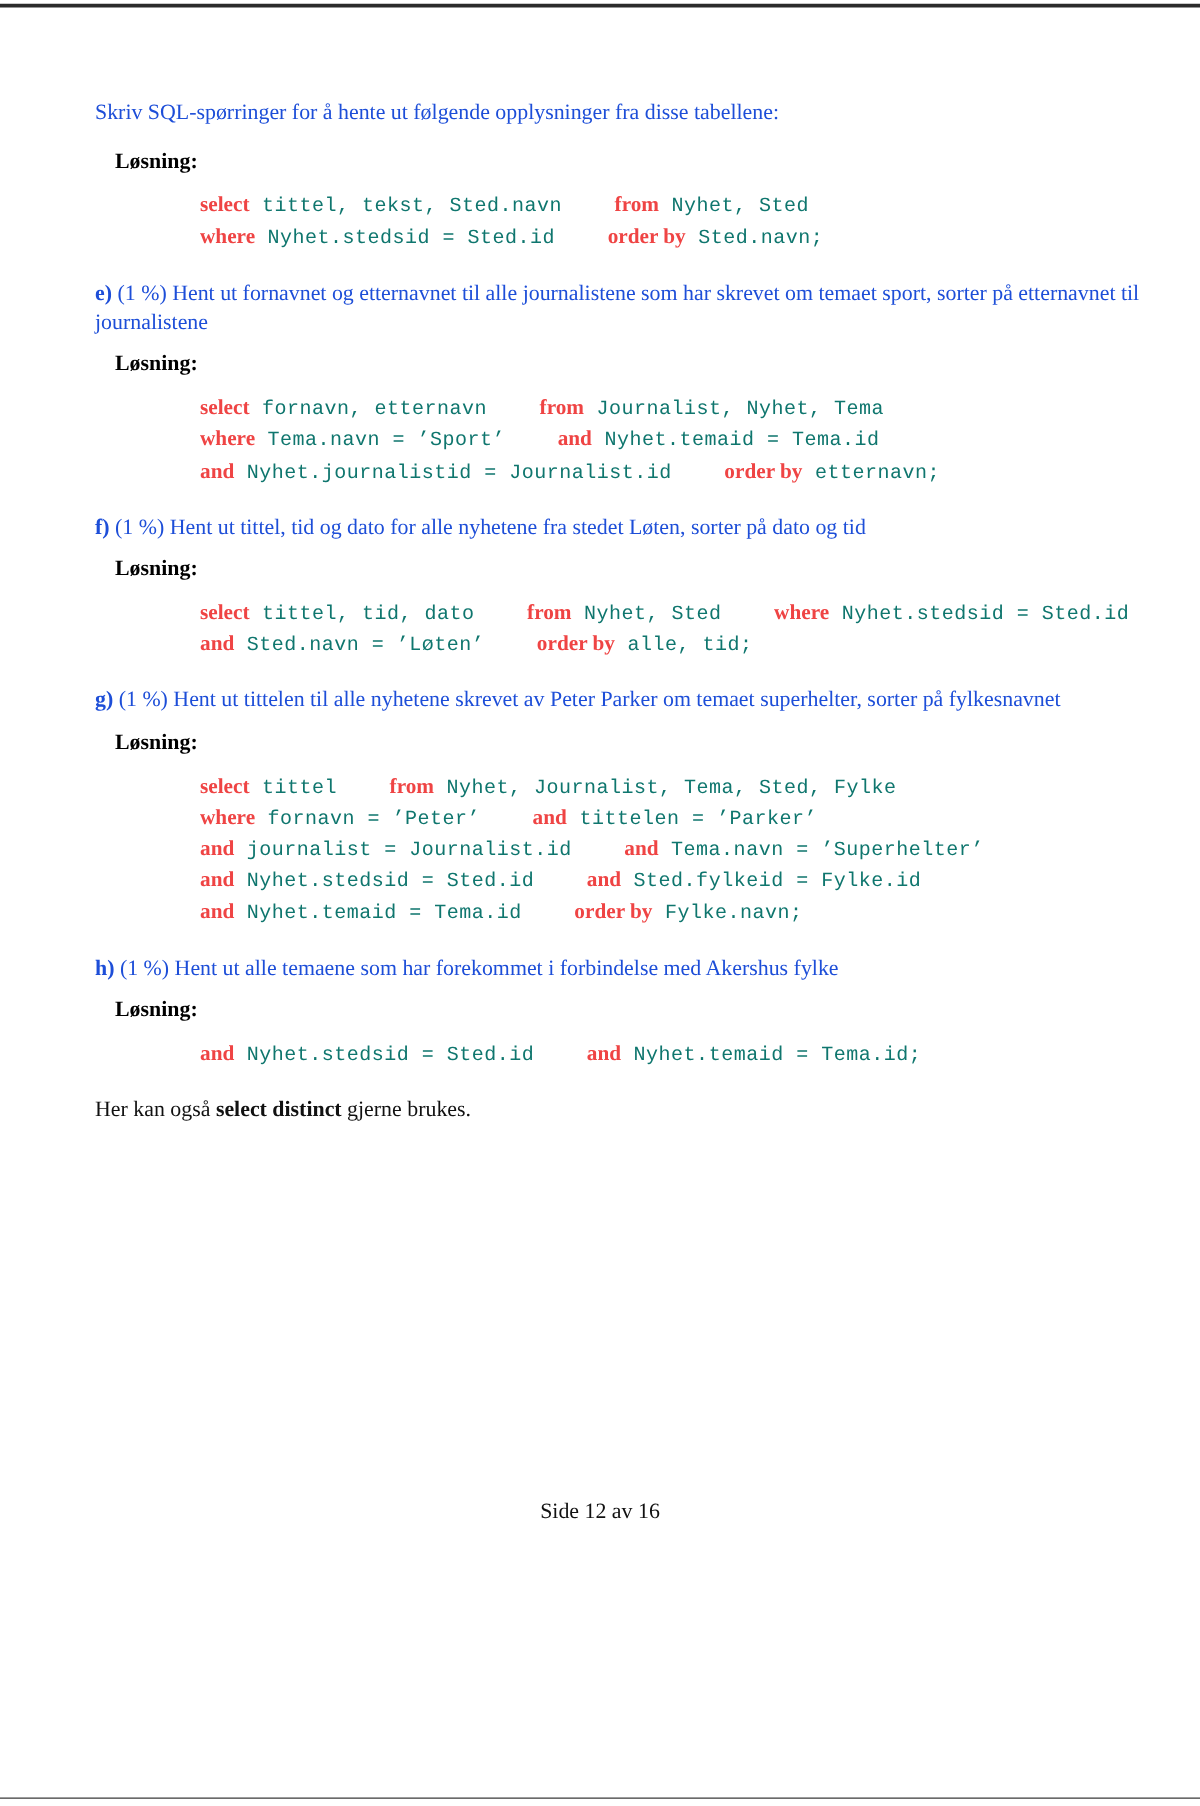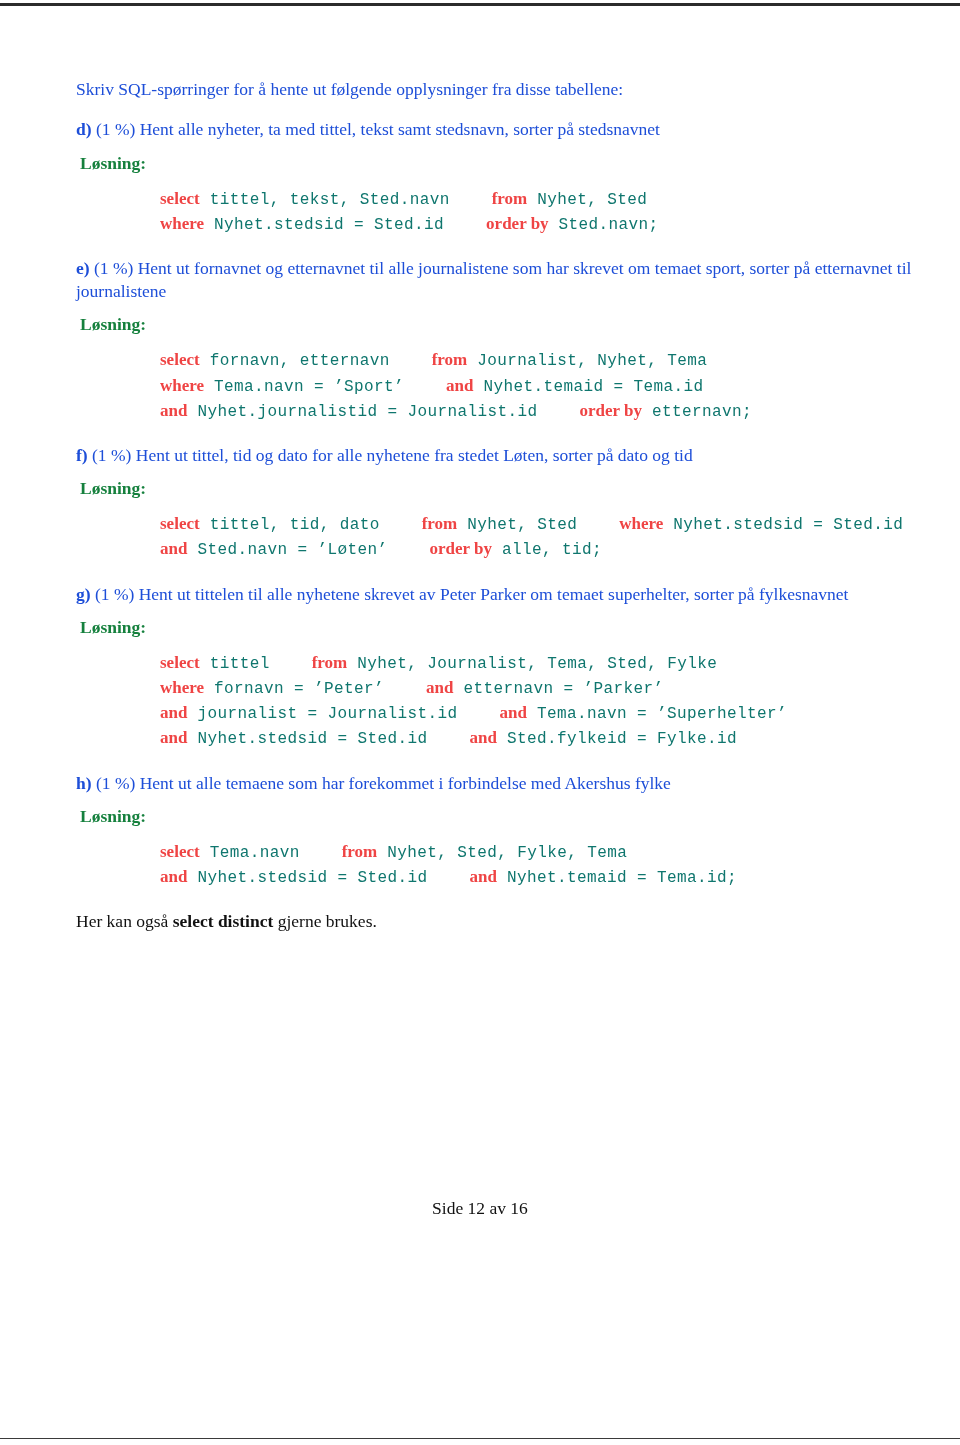--- a/index.html
+++ b/index.html
@@ -52,22 +52,22 @@
   .label-bold {
     font-weight: bold;
   }
   .q-letter {
     font-weight: bold;
   }
 
   .solution-label {
     font-size: 17.5px;
     font-weight: bold;
-    margin: 0 0 13px 4px;
-    color: #15803d;
+    margin: 0 0 13px 16px;
+    color: #000000;
   }
 
   .code-block {
     margin: 0 0 20px 0;
     padding-left: 52px;
     font-size: 16.5px;
     line-height: 1.45;
     white-space: normal;
   }
   .code-line {
@@ -106,21 +106,20 @@
 </head>
 <body>
 
 <div class="page-rule-top"></div>
 <div class="page-rule-bottom"></div>
 
 <div class="page-body">
   <p class="para">Skriv SQL-spørringer for å hente ut følgende opplysninger fra disse tabellene:</p>
   <div id="questions-container">
       <div>
-        <p class="para para-tight"><span class="q-letter">d)</span> <span>(1 %)</span> <span>Hent alle nyheter, ta med tittel, tekst samt stedsnavn, sorter på stedsnavnet</span></p>
         <div class="solution-label">Løsning:</div>
         <div class="code-block">
           <div class="code-line"><span class="kw">select</span><span class="mono"> tittel, tekst, Sted.navn </span><span class="kw">from</span><span class="mono"> Nyhet, Sted</span></div>
           <div class="code-line"><span class="kw">where</span><span class="mono"> Nyhet.stedsid = Sted.id </span><span class="kw">order by</span><span class="mono"> Sted.navn;</span></div>
         </div>
       </div>
       <div>
         <p class="para para-tight"><span class="q-letter">e)</span> <span>(1 %)</span> <span>Hent ut fornavnet og etternavnet til alle journalistene som har skrevet om temaet sport, sorter på etternavnet til journalistene</span></p>
         <div class="solution-label">Løsning:</div>
         <div class="code-block">
@@ -135,30 +134,30 @@
         <div class="code-block">
           <div class="code-line"><span class="kw">select</span><span class="mono"> tittel, tid, dato </span><span class="kw">from</span><span class="mono"> Nyhet, Sted </span><span class="kw">where</span><span class="mono"> Nyhet.stedsid = Sted.id</span></div>
           <div class="code-line"><span class="kw">and</span><span class="mono"> Sted.navn = ’Løten’ </span><span class="kw">order by</span><span class="mono"> alle, tid;</span></div>
         </div>
       </div>
       <div>
         <p class="para para-tight"><span class="q-letter">g)</span> <span>(1 %)</span> <span>Hent ut tittelen til alle nyhetene skrevet av Peter Parker om temaet superhelter, sorter på fylkesnavnet</span></p>
         <div class="solution-label">Løsning:</div>
         <div class="code-block">
           <div class="code-line"><span class="kw">select</span><span class="mono"> tittel </span><span class="kw">from</span><span class="mono"> Nyhet, Journalist, Tema, Sted, Fylke</span></div>
-          <div class="code-line"><span class="kw">where</span><span class="mono"> fornavn = ’Peter’ </span><span class="kw">and</span><span class="mono"> etternavn = ’Parker’</span></div>
+          <div class="code-line"><span class="kw">where</span><span class="mono"> fornavn = ’Peter’ </span><span class="kw">and</span><span class="mono"> tittelen = ’Parker’</span></div>
           <div class="code-line"><span class="kw">and</span><span class="mono"> journalist = Journalist.id </span><span class="kw">and</span><span class="mono"> Tema.navn = ’Superhelter’</span></div>
           <div class="code-line"><span class="kw">and</span><span class="mono"> Nyhet.stedsid = Sted.id </span><span class="kw">and</span><span class="mono"> Sted.fylkeid = Fylke.id</span></div>
+          <div class="code-line"><span class="kw">and</span><span class="mono"> Nyhet.temaid = Tema.id </span><span class="kw">order by</span><span class="mono"> Fylke.navn;</span></div>
         </div>
       </div>
       <div>
         <p class="para para-tight"><span class="q-letter">h)</span> <span>(1 %)</span> <span>Hent ut alle temaene som har forekommet i forbindelse med Akershus fylke</span></p>
         <div class="solution-label">Løsning:</div>
         <div class="code-block">
-          <div class="code-line"><span class="kw">select</span><span class="mono"> Tema.navn </span><span class="kw">from</span><span class="mono"> Nyhet, Sted, Fylke, Tema</span></div>
           <div class="code-line"><span class="kw">and</span><span class="mono"> Nyhet.stedsid = Sted.id </span><span class="kw">and</span><span class="mono"> Nyhet.temaid = Tema.id;</span></div>
         </div>
         <p class="note"><span>Her kan også </span><span class="label-bold">select distinct</span><span> gjerne brukes.</span></p>
       </div>
     </div>
 </div>
 
 <div class="footer">Side 12 av 16</div>
 
 </body></html>

